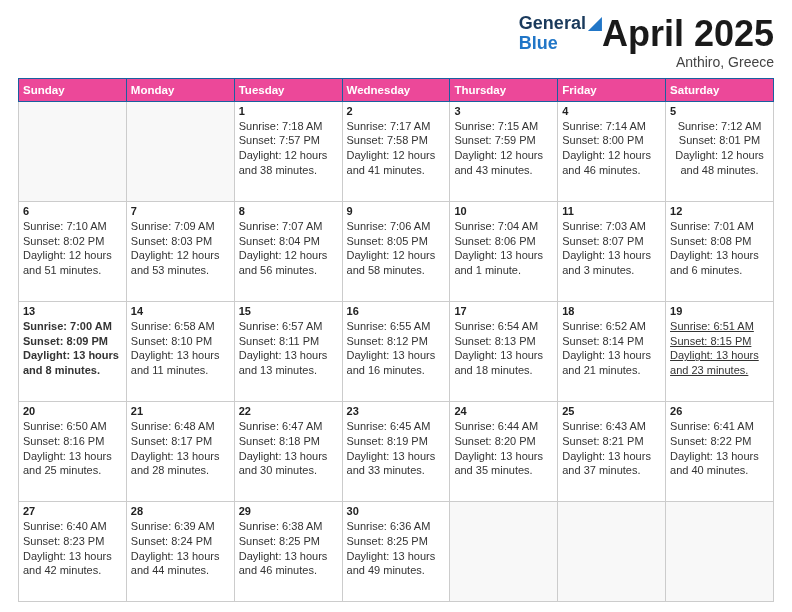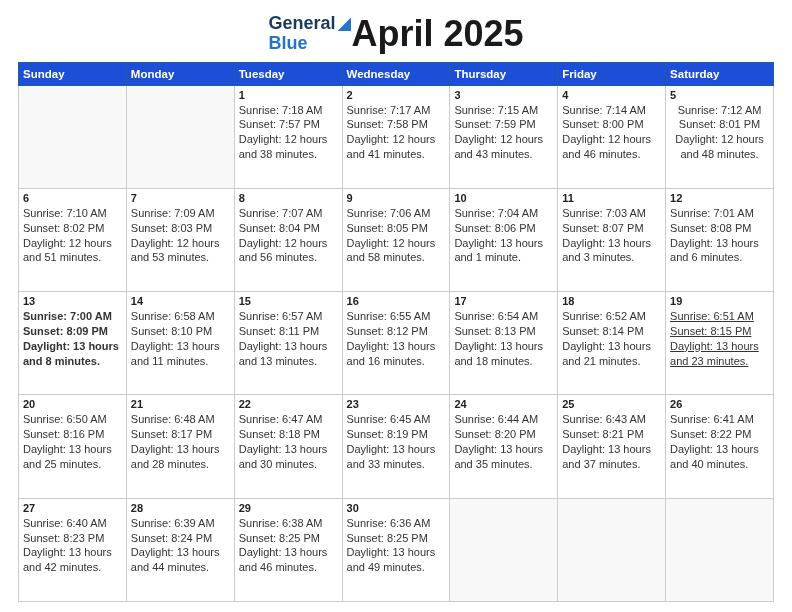--- a/index.html
+++ b/index.html
@@ -13,21 +13,21 @@
     .page {
       width: 792px;
       height: 612px;
       background: #fff;
       padding: 14px 18px 10px 18px;
       display: flex;
       flex-direction: column;
     }
     .header {
       display: flex;
-      justify-content: center;
+      justify-content: flex-end;
       align-items: flex-start;
       margin-bottom: 8px;
     }
     .logo {
       display: flex;
       flex-direction: column;
       align-items: flex-start;
     }
     .logo-text {
       font-size: 18px;
@@ -59,21 +59,21 @@
     .title-location {
       font-size: 14px;
       color: #444;
     }
     .calendar {
       width: 100%;
       border-collapse: collapse;
       flex: 1;
     }
     .calendar th {
-      background: #1d4ed8;
+      background: #ec4899;
       color: #fff;
       font-size: 11.5px;
       font-weight: bold;
       padding: 5px 4px;
       text-align: left;
       border: 1px solid #1a5fa0;
     }
     .calendar td {
       border: 1px solid #ccc;
       vertical-align: top;
@@ -104,20 +104,21 @@
   <div class="header">
     <div class="logo">
       <div style="display:flex;align-items:center;">
         <span class="logo-text">General</span>
         <span class="logo-icon"></span>
       </div>
       <span class="logo-text logo-blue">Blue</span>
     </div>
     <div class="title-block">
       <div class="title-month">April 2025</div>
+      <div class="title-location">Anthiro, Greece</div>
     </div>
   </div>
 
   <table class="calendar">
     <thead>
       <tr>
       <th>Sunday</th>
           <th>Monday</th>
           <th>Tuesday</th>
           <th>Wednesday</th>

